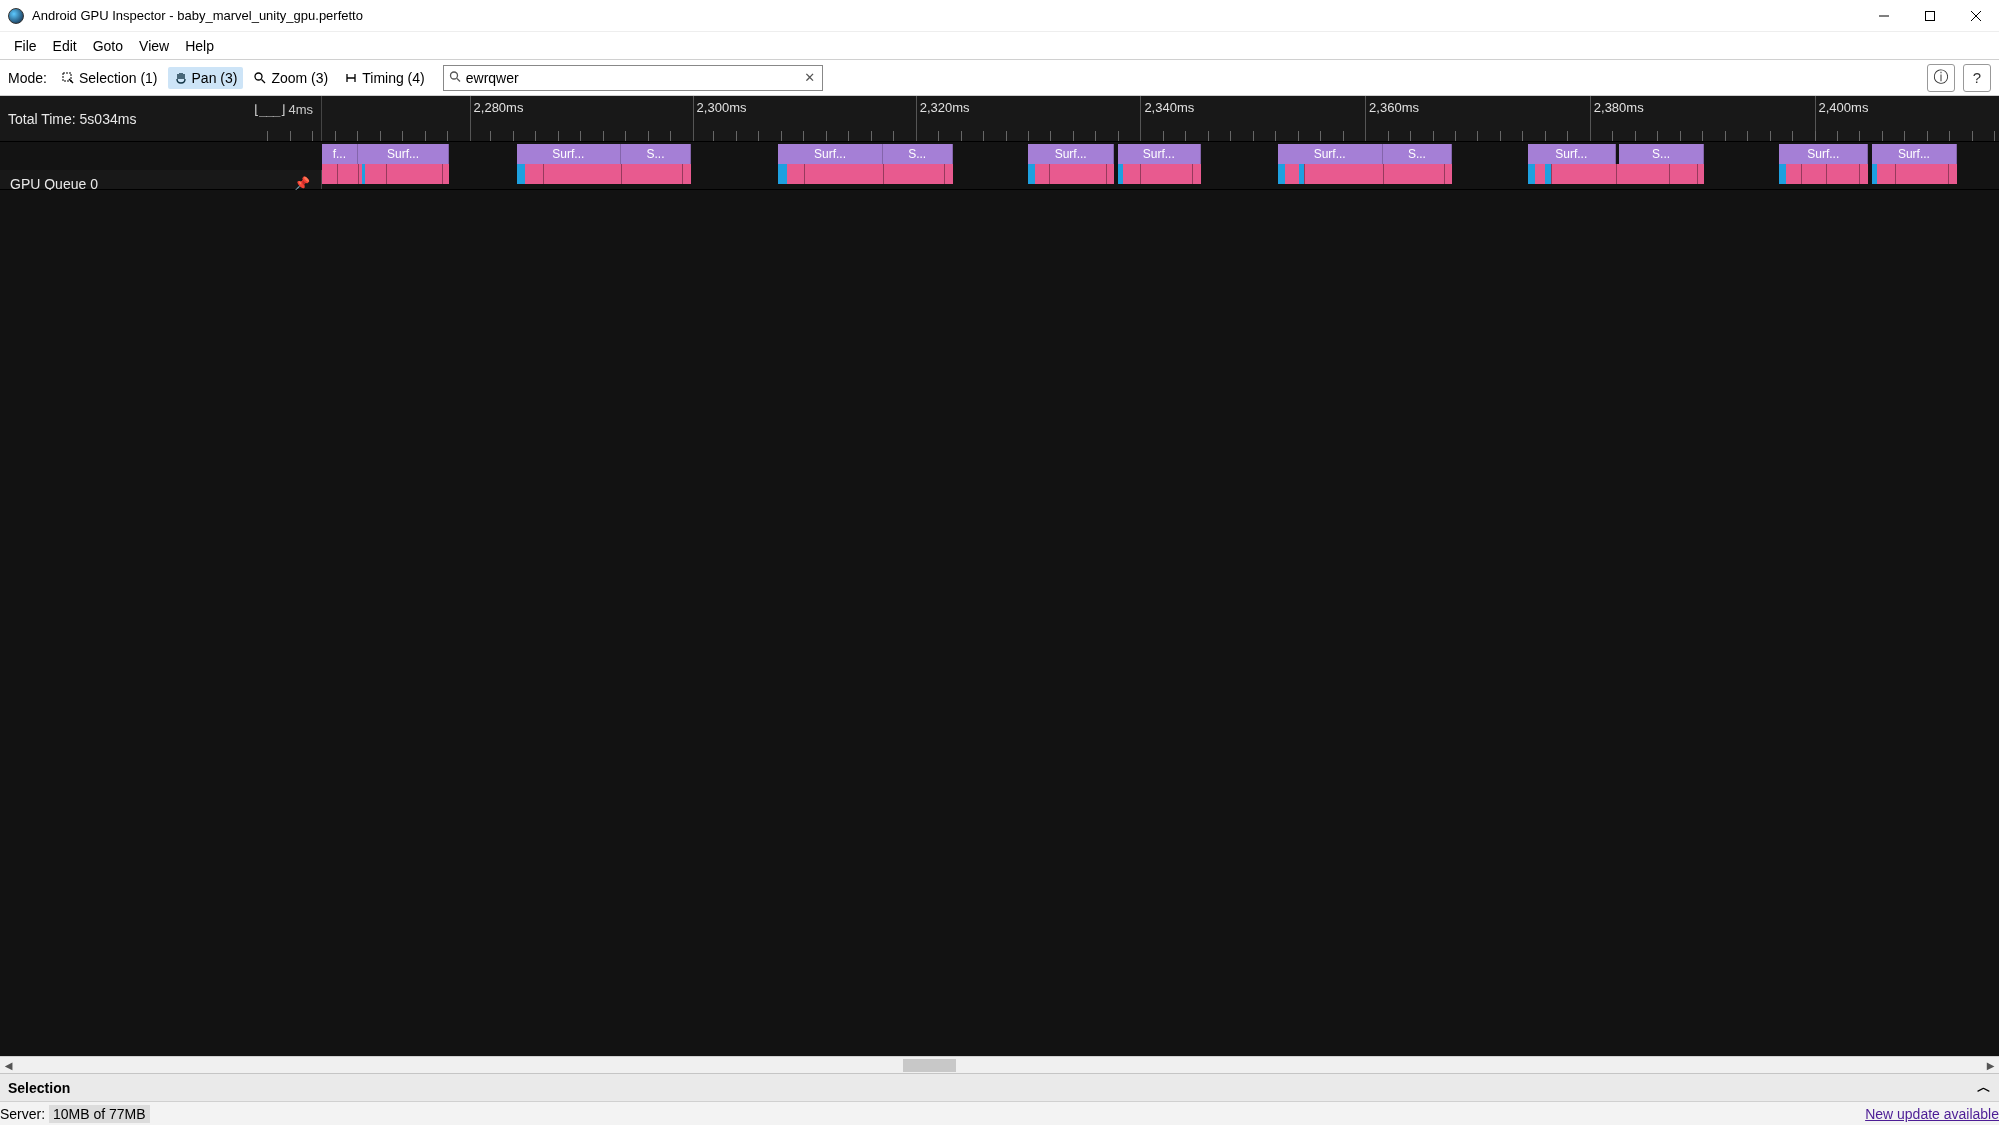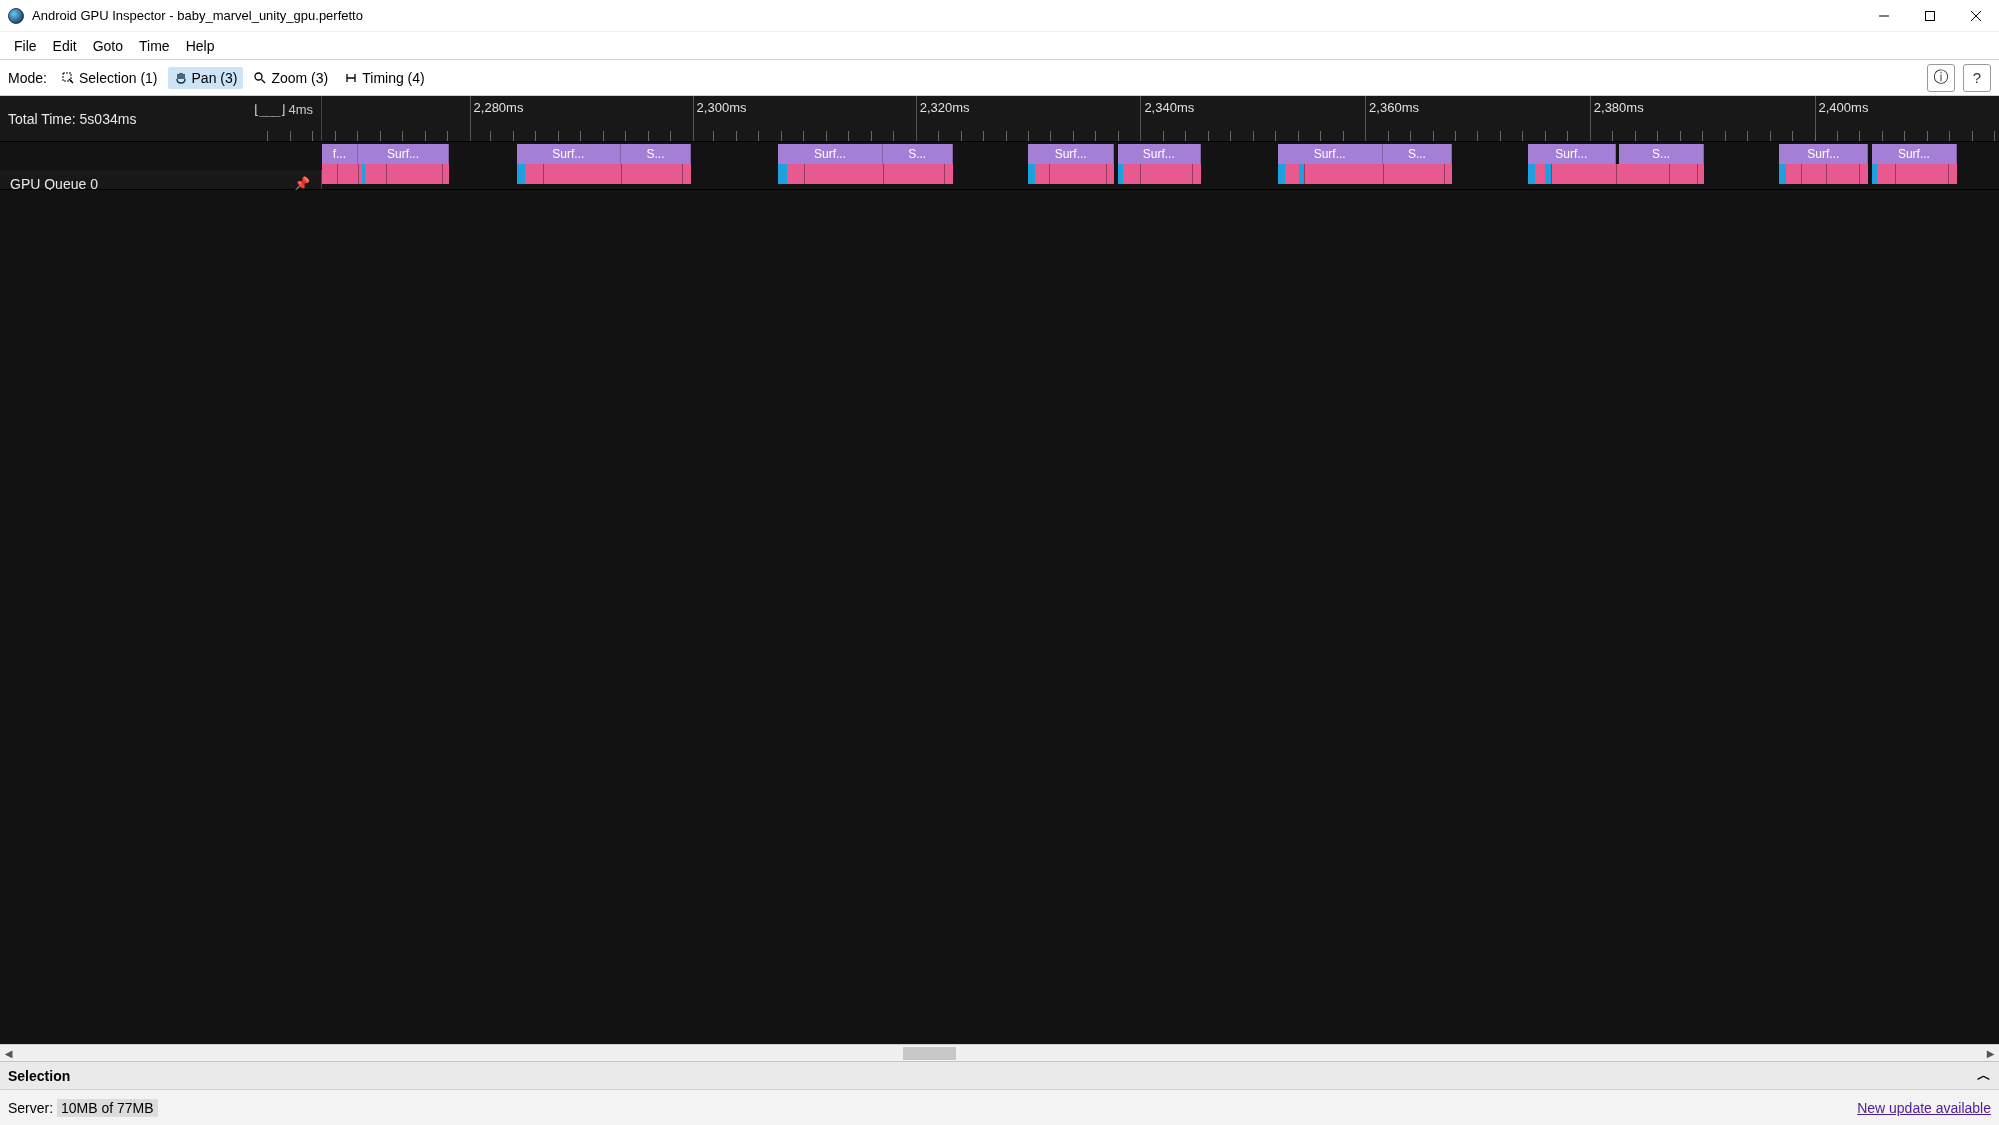--- a/index.html
+++ b/index.html
@@ -61,21 +61,21 @@
 .hscroll .arrow { width: 17px; height: 17px; display: flex; align-items: center; justify-content: center; font-size: 10px; color: #555; cursor: pointer; }
 .hscroll .track { flex: 1; height: 100%; position: relative; background: #f0f0f0; }
 .hscroll .thumb { position: absolute; top: 2px; height: 13px; background: #c8c8c8; }
 
 
 .selection-panel { height: 28px; background: #eaeaea; display: flex; align-items: center; padding: 0 8px; border-top: 1px solid #c5c5c5; font-size: 14px; font-weight: 600; }
 .selection-panel .sp-spacer { flex: 1; }
 .selection-panel .chevron { cursor: pointer; font-size: 14px; }
 
 
-.statusbar { height: 36px; background: #f3f3f3; display: flex; align-items: center; padding: 0 8px; border-top: 1px solid #d0d0d0; font-size: 14px; }
+.statusbar { height: 24px; background: #f3f3f3; display: flex; align-items: center; padding: 0 0; border-top: 1px solid #d0d0d0; font-size: 14px; }
 .statusbar .mem-val { background: #dcdcdc; padding: 1px 4px; }
 .statusbar .sb-spacer { flex: 1; }
 .statusbar .update-link { color: #4c1d95; text-decoration: underline; cursor: pointer; }
 </style>
 </head>
 <body>
 
 <div class="window">
 
   <div class="titlebar">
@@ -96,21 +96,21 @@
       <svg width="10" height="10" viewBox="0 0 10 10">
           <path d="M0 0 L10 10 M10 0 L0 10" stroke="#000" stroke-width="1"></path>
         </svg>
     </div>
   </div>
 
   <div class="menubar" id="menubar">
       <div class="menu-item">File</div>
       <div class="menu-item">Edit</div>
       <div class="menu-item">Goto</div>
-      <div class="menu-item">Time</div>
+      <div class="menu-item">View</div>
       <div class="menu-item">Help</div>
     </div>
 
   <div class="modebar">
     <span class="mode-label">Mode:</span>
     <div id="mode-buttons" style="display:contents"><div class="mode-btn">
           <span class="mode-icon">
             <svg width="14" height="14" viewBox="0 0 14 14">
               <rect x="2" y="2" width="8" height="8" fill="none" stroke="#000" stroke-width="1" stroke-dasharray="2 1"></rect>
               <path d="M8 8 L12 12" stroke="#000" stroke-width="1.5"></path>
@@ -133,20 +133,30 @@
           </span>
           <span>Zoom (3)</span>
         </div><div class="mode-btn">
           <span class="mode-icon">
             <svg width="14" height="14" viewBox="0 0 14 14">
               <path d="M3 3 L3 11 M11 3 L11 11 M3 7 L11 7" stroke="#000" stroke-width="1.3"></path>
             </svg>
           </span>
           <span>Timing (4)</span>
         </div></div>
+    <div class="search-wrap">
+      <span class="search-icon">
+        <svg width="12" height="12" viewBox="0 0 12 12">
+            <circle cx="5" cy="5" r="3.5" fill="none" stroke="#555" stroke-width="1.3"></circle>
+            <path d="M8 8 L11 11" stroke="#555" stroke-width="1.3"></path>
+          </svg>
+      </span>
+      <input class="search-input" value="ewrqwer" style="">
+      <span class="search-clear">✕</span>
+    </div>
     <div class="tb-spacer"></div>
     <div class="info-btn">ⓘ</div>
     <div class="info-btn">?</div>
   </div>
 
   <div class="timeline">
     <div class="ruler-row">
       <div class="ruler-left">
         <span>Total Time: 5s034ms</span>
         <span class="scale-ind">

